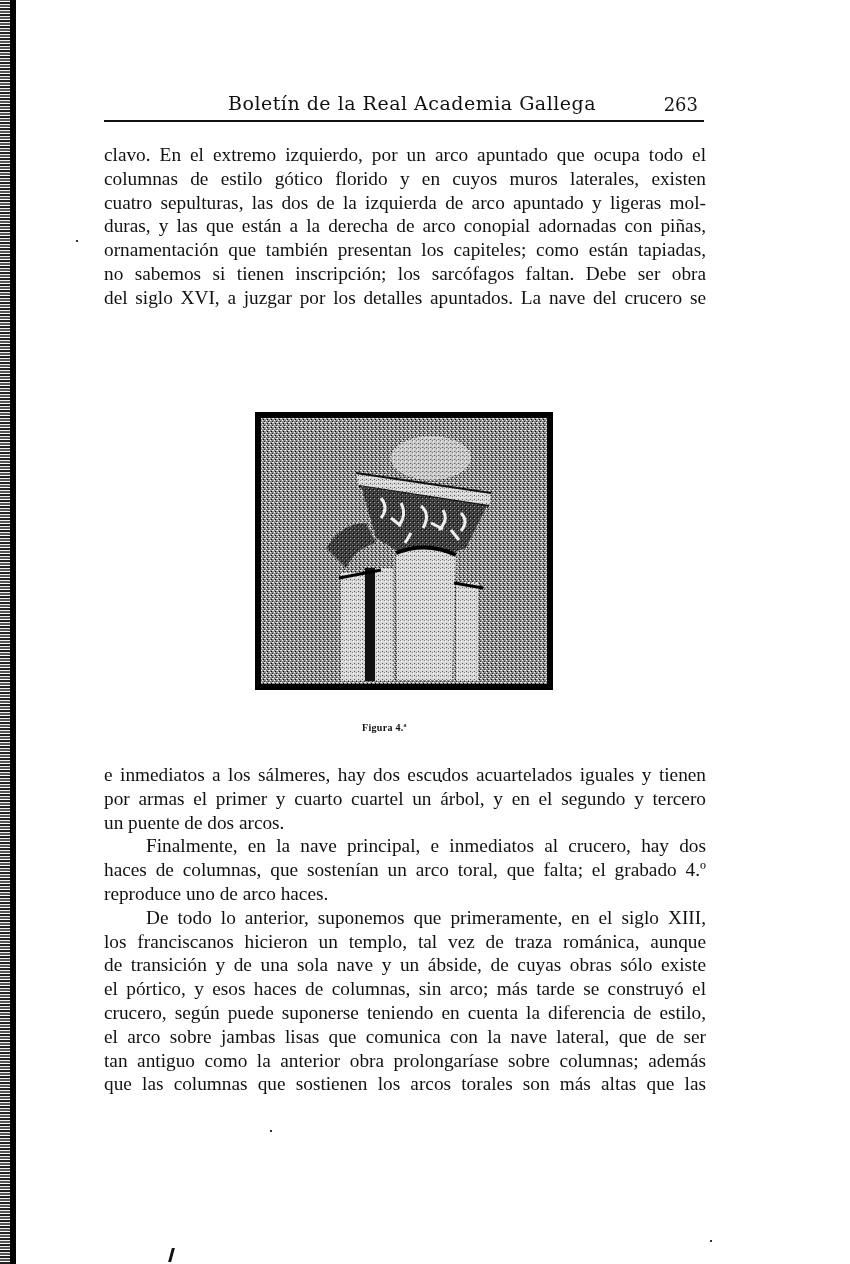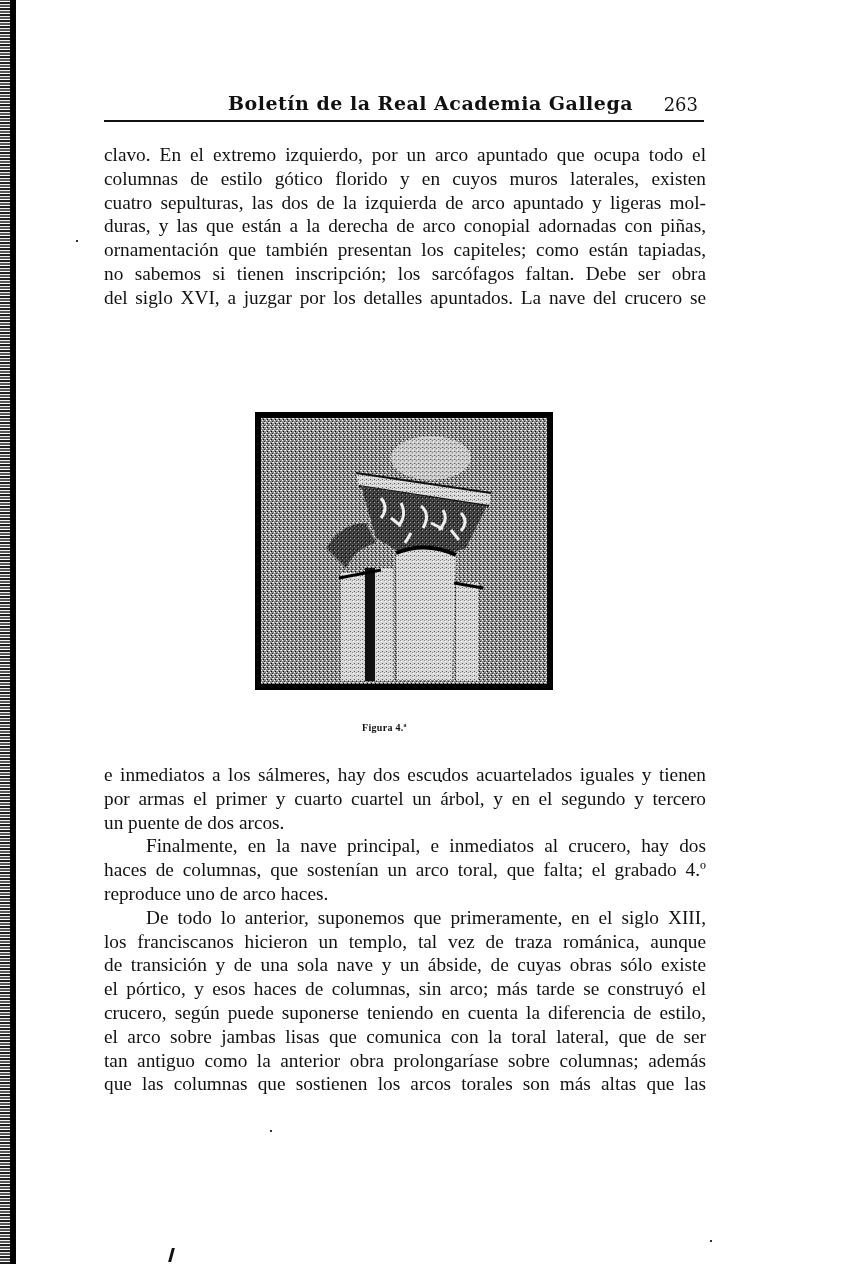--- a/index.html
+++ b/index.html
@@ -43,21 +43,21 @@
     height: 28px;
     border-bottom: 2px solid #111;
   }
   .running-title {
     position: absolute;
     left: 124px;
     top: 0;
     font-family: "DejaVu Serif", serif;
     font-size: 19px;
     letter-spacing: 0.5px;
-    font-weight: bold;
+    font-weight: normal;
   }
   .page-number {
     position: absolute;
     right: 6px;
     top: 2px;
     font-family: "DejaVu Serif", serif;
     font-size: 18px;
   }
   .text-block {
     position: absolute;
@@ -200,21 +200,21 @@
 
   <span class="line indent">Finalmente, en la nave principal, e inmediatos al crucero, hay dos</span>
   <span class="line">haces de columnas, que sostenían un arco toral, que falta; el grabado 4.º</span>
   <span class="line last">reproduce uno de arco haces.</span>
 
   <span class="line indent">De todo lo anterior, suponemos que primeramente, en el siglo XIII,</span>
   <span class="line">los franciscanos hicieron un templo, tal vez de traza románica, aunque</span>
   <span class="line">de transición y de una sola nave y un ábside, de cuyas obras sólo existe</span>
   <span class="line">el pórtico, y esos haces de columnas, sin arco; más tarde se construyó el</span>
   <span class="line">crucero, según puede suponerse teniendo en cuenta la diferencia de estilo,</span>
-  <span class="line">el arco sobre jambas lisas que comunica con la toral lateral, que de ser</span>
+  <span class="line">el arco sobre jambas lisas que comunica con la nave lateral, que de ser</span>
   <span class="line">tan antiguo como la anterior obra prolongaríase sobre columnas; además</span>
   <span class="line">que las columnas que sostienen los arcos torales son más altas que las</span>
 </div>
 
 <div class="speck" style="left:76px; top:240px;"></div>
 <div class="speck" style="left:440px; top:780px;"></div>
 <div class="speck" style="left:270px; top:1130px;"></div>
 <div class="speck" style="left:710px; top:1240px;"></div>
 <div class="mark-bottom"></div>
 

